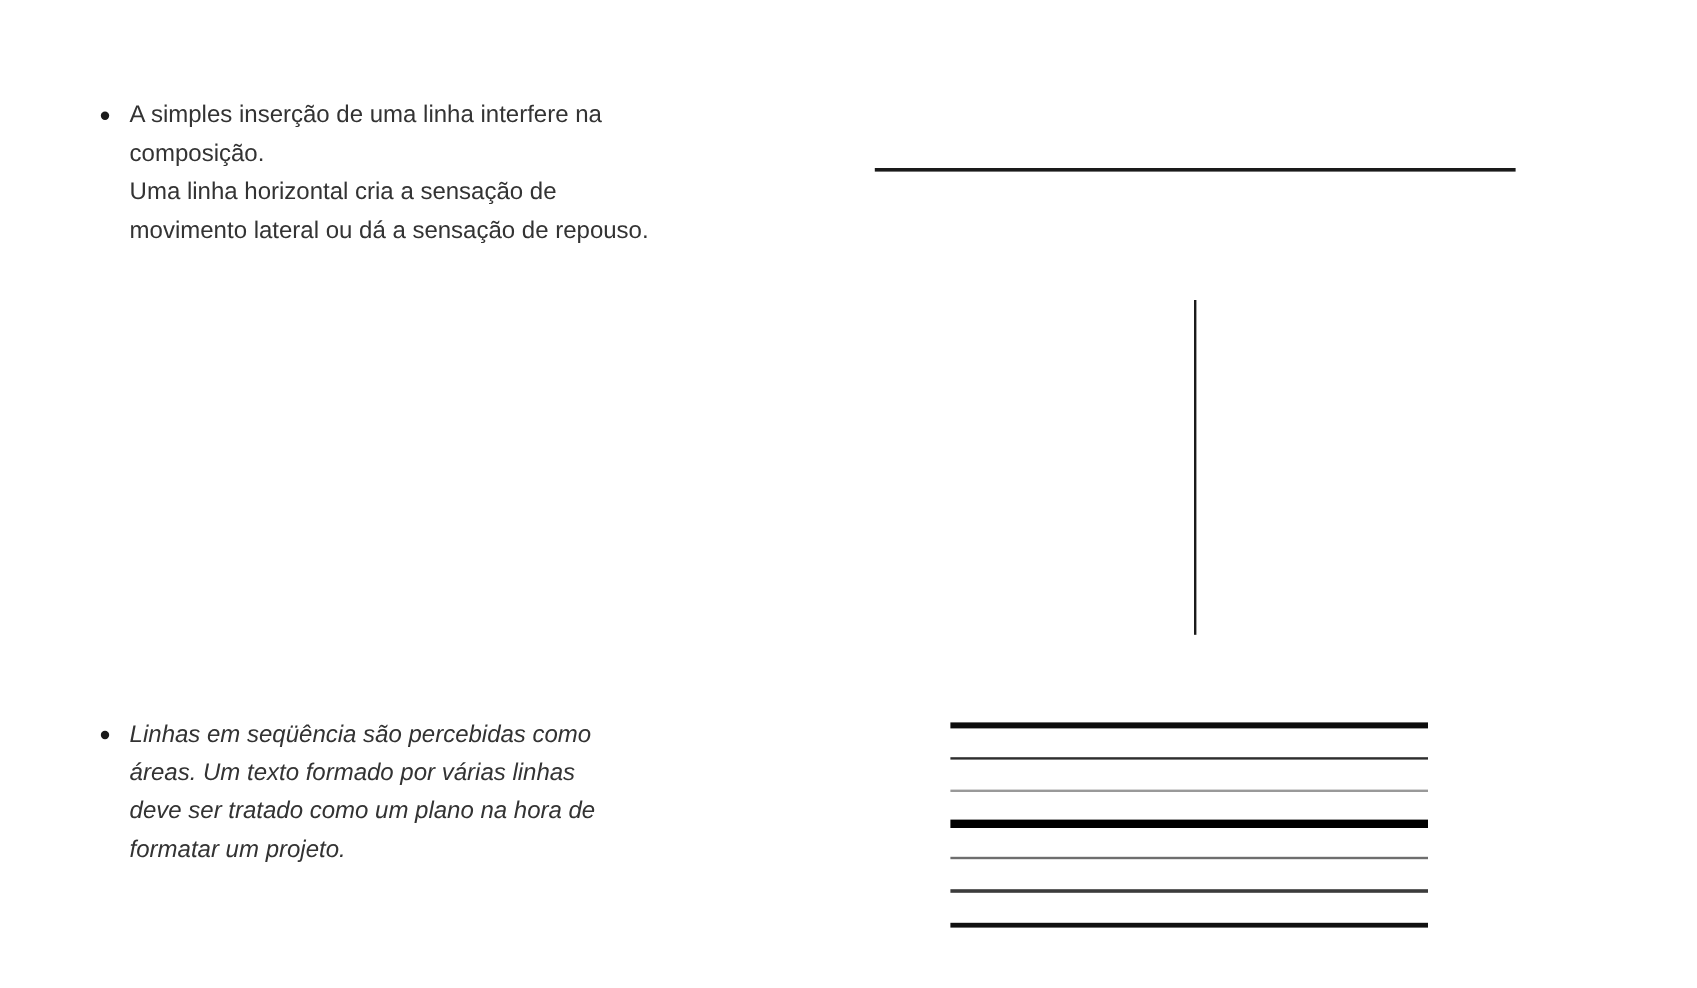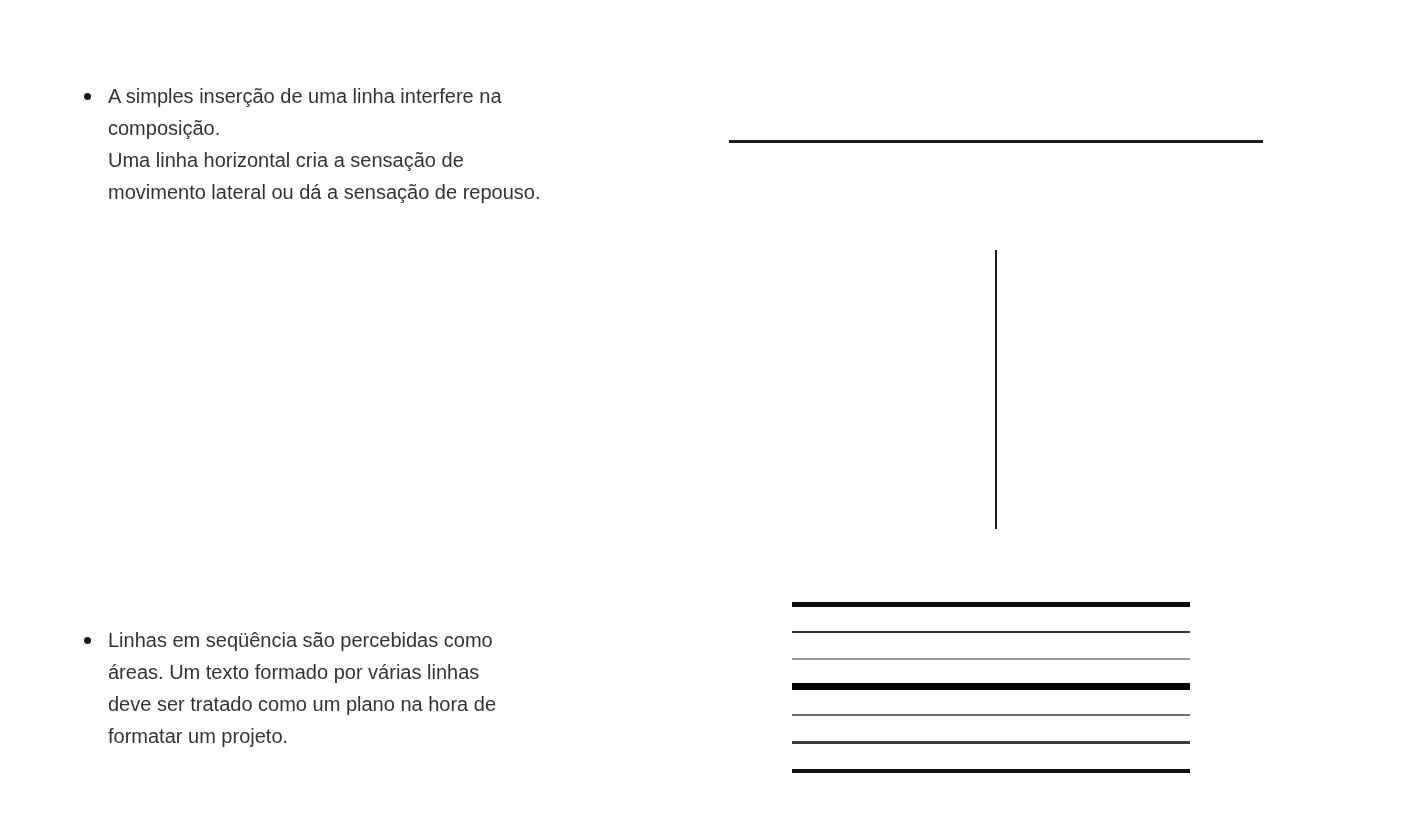--- a/index.html
+++ b/index.html
@@ -33,21 +33,21 @@
     border-radius: 50%;
     background: #1a1a1a;
   }
   .bullet-text {
     display: block;
     margin-left: 28px;
     white-space: pre-line;
   }
   .bullet-1 { top: 80px; }
   .bullet-2 { top: 354px; }
-  .bullet-3 { top: 624px; }
+  .bullet-3 { top: 596px; font-style: italic; }
   .gline {
     position: absolute;
   }
   .seq-container {
     position: absolute;
   }
   .seq-line {
     position: absolute;
     left: 0;
     width: 100%;

